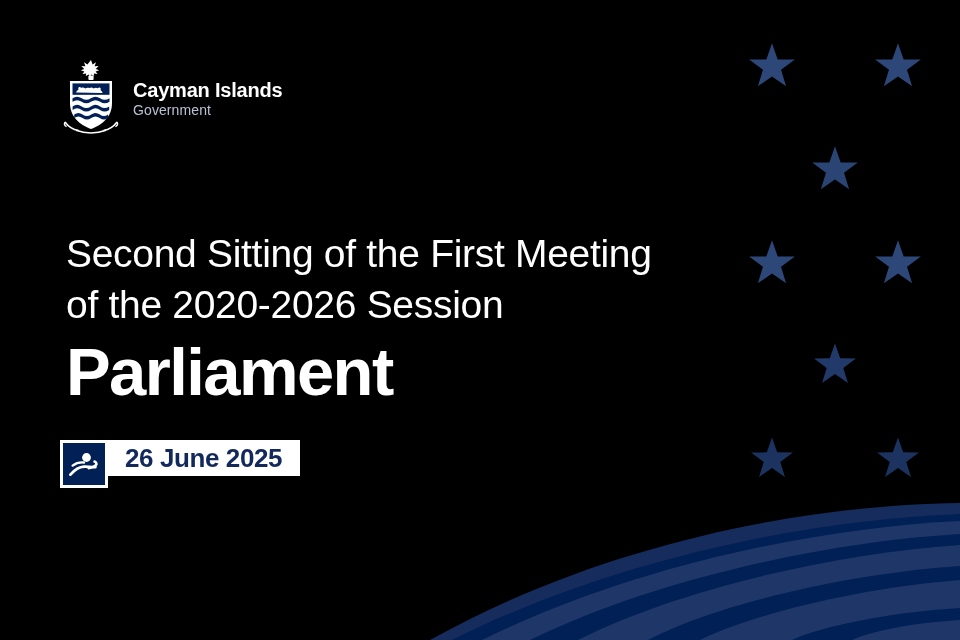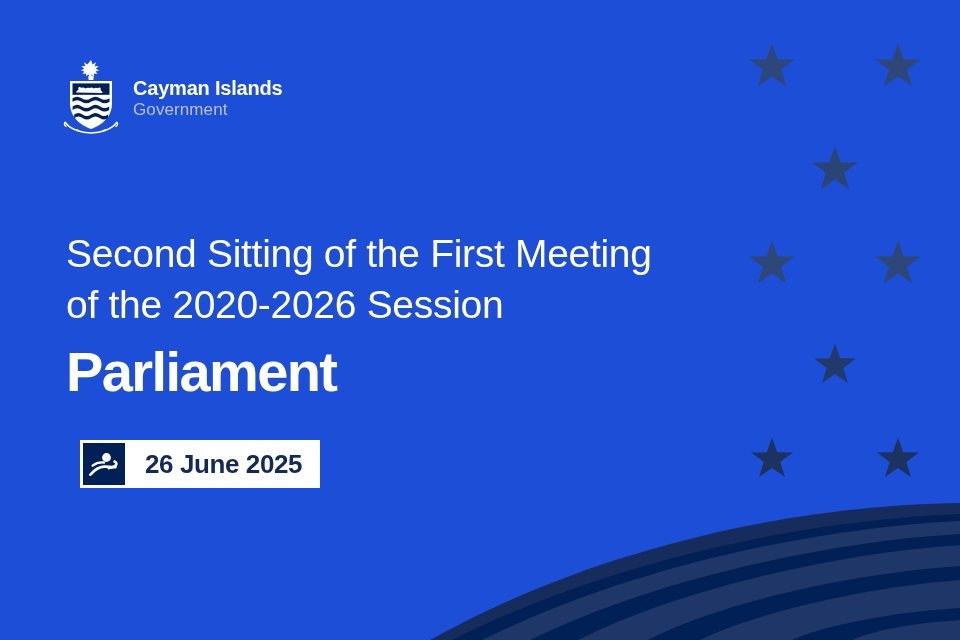--- a/index.html
+++ b/index.html
@@ -5,21 +5,21 @@
   html, body {
     margin: 0;
     padding: 0;
     background: #081b3f;
   }
   #stage {
     position: relative;
     width: 960px;
     height: 640px;
     overflow: hidden;
-    background: #1d4ed8;
+    background: #000000;
     font-family: "Liberation Sans", sans-serif;
     -webkit-font-smoothing: antialiased;
   }
 
   
   #bg-decor {
     position: absolute;
     inset: 0;
     width: 960px;
     height: 640px;
@@ -38,21 +38,21 @@
   #crest-icon { display: block; width: 58px; height: 80px; }
   .logo-words { display: flex; flex-direction: column; line-height: 1.0; }
   .logo-l1 {
     font-size: 20px;
     font-weight: bold;
     color: #ffffff;
     letter-spacing: -0.2px;
     white-space: nowrap;
   }
   .logo-l2 {
-    font-size: 17px;
+    font-size: 14px;
     font-weight: normal;
     color: #b9c2d4;
     letter-spacing: 0.1px;
     margin-top: 3px;
     white-space: nowrap;
   }
 
   
   #headline-block {
     position: absolute;
@@ -62,37 +62,37 @@
   }
   .eyebrow-line {
     font-size: 39px;
     font-weight: normal;
     color: #ffffff;
     line-height: 51px;
     letter-spacing: -0.3px;
     white-space: nowrap;
   }
   #main-title {
-    font-size: 56px;
+    font-size: 67px;
     font-weight: bold;
     color: #ffffff;
     line-height: 78px;
     letter-spacing: -1.6px;
     margin-top: 3px;
     white-space: nowrap;
   }
 
   
   #date-badge {
     position: absolute;
-    left: 80px;
+    left: 60px;
     top: 440px;
     display: flex;
     align-items: stretch;
-    height: 48px;
+    height: 36px;
     border-radius: 16px;
   }
   #date-badge-icon-box {
     width: 48px;
     height: 48px;
     box-sizing: border-box;
     border: 3px solid #ffffff;
     background: #012055;
     display: flex;
     align-items: center;

